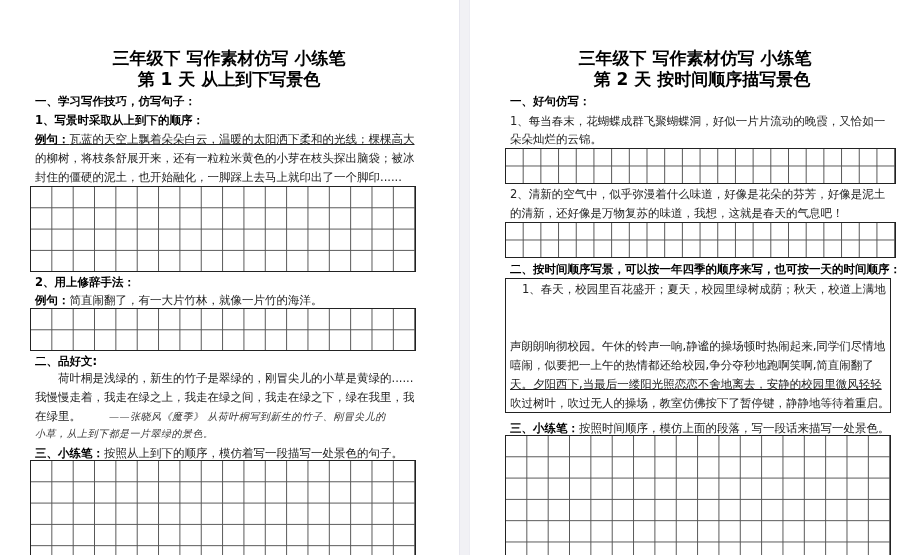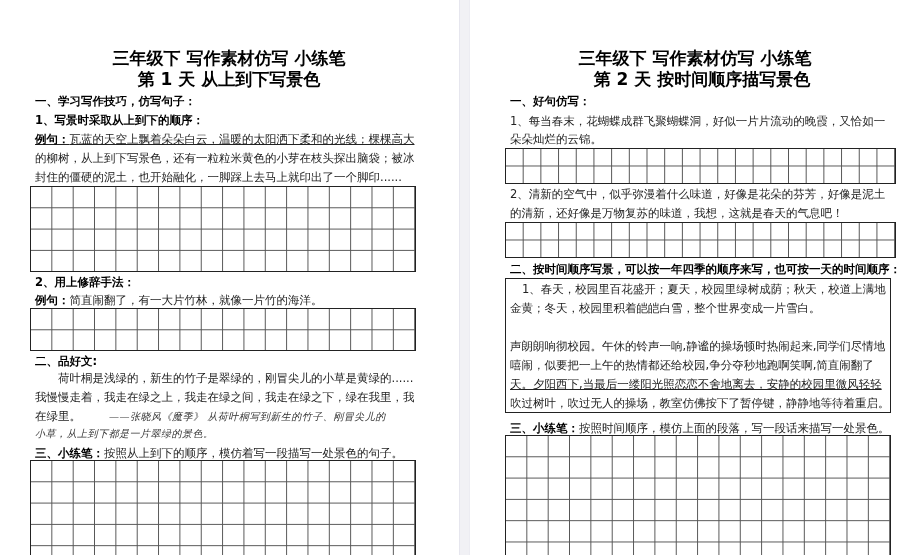--- a/index.html
+++ b/index.html
@@ -25,21 +25,21 @@
 <div class="page" id="left-page">
   <div class="title" style="top:27px;">三年级下  写作素材仿写  小练笔</div>
   <div class="title" style="top:48px;">第 1 天  从上到下写景色</div>
 
   <div class="line b" style="left:35px;top:73px;">一、学习写作技巧，仿写句子：</div>
   <div class="line b" style="left:35px;top:92px;">1、写景时采取从上到下的顺序：</div>
 
   <div class="line" style="left:35px;top:111px;text-decoration:underline;">
     <span class="b">例句：</span><span>瓦蓝的天空上飘着朵朵白云，温暖的太阳洒下柔和的光线；棵棵高大</span>
   </div>
-  <div class="line" style="left:35px;top:130px;">的柳树，从上到下写景色，还有一粒粒米黄色的小芽在枝头探出脑袋；被冰</div>
+  <div class="line" style="left:35px;top:130px;">的柳树，将枝条舒展开来，还有一粒粒米黄色的小芽在枝头探出脑袋；被冰</div>
   <div class="line" style="left:35px;top:149px;">封住的僵硬的泥土，也开始融化，一脚踩上去马上就印出了一个脚印......</div>
 
   <div class="grid" style="left:30px;top:166px;width:386px;height:86px;
        background-image:linear-gradient(to right,#555 1px,transparent 1px),linear-gradient(to bottom,#555 1px,transparent 1px);
        background-size:21.35px 21.3px;background-position:-1px -1px;"></div>
 
   <div class="line b" style="left:35px;top:254px;">2、用上修辞手法：</div>
   <div class="line" style="left:35px;top:272px;">
     <span class="b">例句：</span><span>简直闹翻了，有一大片竹林，就像一片竹的海洋。</span>
   </div>
@@ -83,21 +83,20 @@
   <div class="line" style="left:40px;top:185px;">的清新，还好像是万物复苏的味道，我想，这就是春天的气息吧！</div>
 
   <div class="grid" style="left:35px;top:202px;width:391px;height:36px;
        background-image:linear-gradient(to right,#555 1px,transparent 1px),linear-gradient(to bottom,#555 1px,transparent 1px);
        background-size:17.7px 17.5px;background-position:-1px -1px;"></div>
 
   <div class="line b" style="left:40px;top:241px;">二、按时间顺序写景，可以按一年四季的顺序来写，也可按一天的时间顺序：</div>
 
   <div class="box" style="left:35px;top:258px;width:386px;height:135px;"></div>
   <div class="line" style="left:52px;top:261px;">1、春天，校园里百花盛开；夏天，校园里绿树成荫；秋天，校道上满地</div>
-  <div class="line" style="left:40px;top:280px;">金黄；冬天，校园里积着皑皑白雪，整个世界变成一片雪白。</div>
   <div class="line" style="left:40px;top:318px;">声朗朗响彻校园。午休的铃声一响,静谧的操场顿时热闹起来,同学们尽情地</div>
   <div class="line" style="left:40px;top:337px;">嘻闹，似要把一上午的热情都还给校园,争分夺秒地跑啊笑啊,简直闹翻了</div>
   <div class="line" style="left:40px;top:356px;text-decoration:underline;">天。夕阳西下,当最后一缕阳光照恋恋不舍地离去，安静的校园里微风轻轻</div>
   <div class="line" style="left:40px;top:375px;">吹过树叶，吹过无人的操场，教室仿佛按下了暂停键，静静地等待着重启。</div>
 
   <div class="line" style="left:40px;top:400px;">
     <span class="b">三、小练笔：</span><span>按照时间顺序，模仿上面的段落，写一段话来描写一处景色。</span>
   </div>
 
   <div class="grid" style="left:35px;top:415px;width:386px;height:160px;

